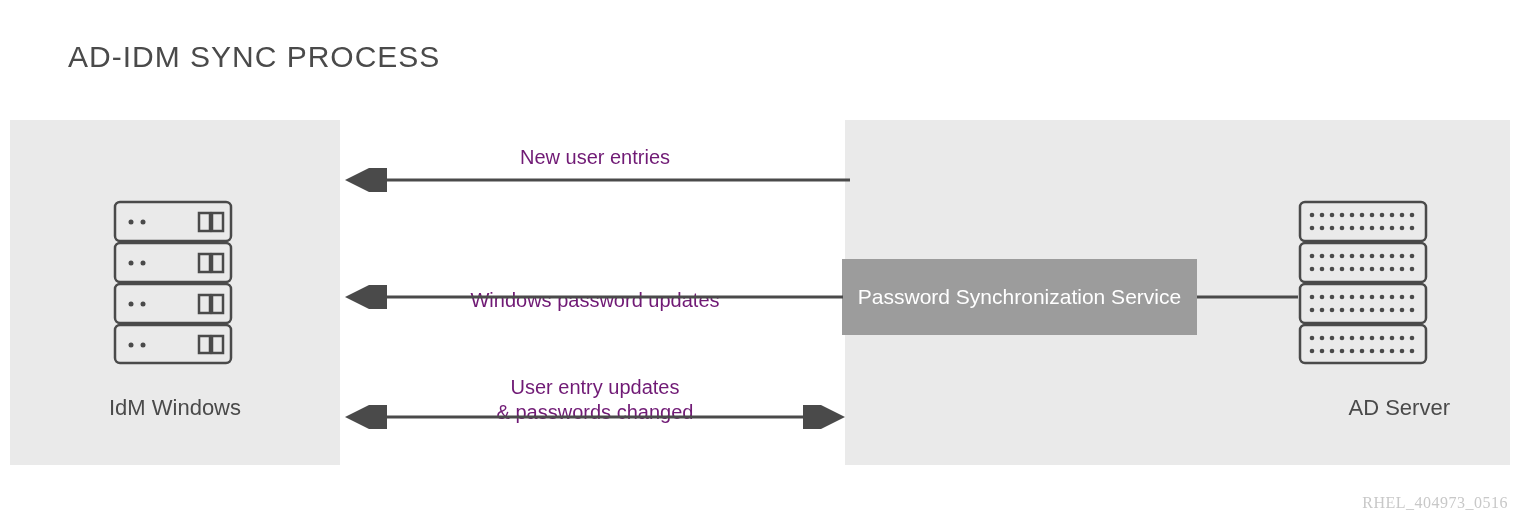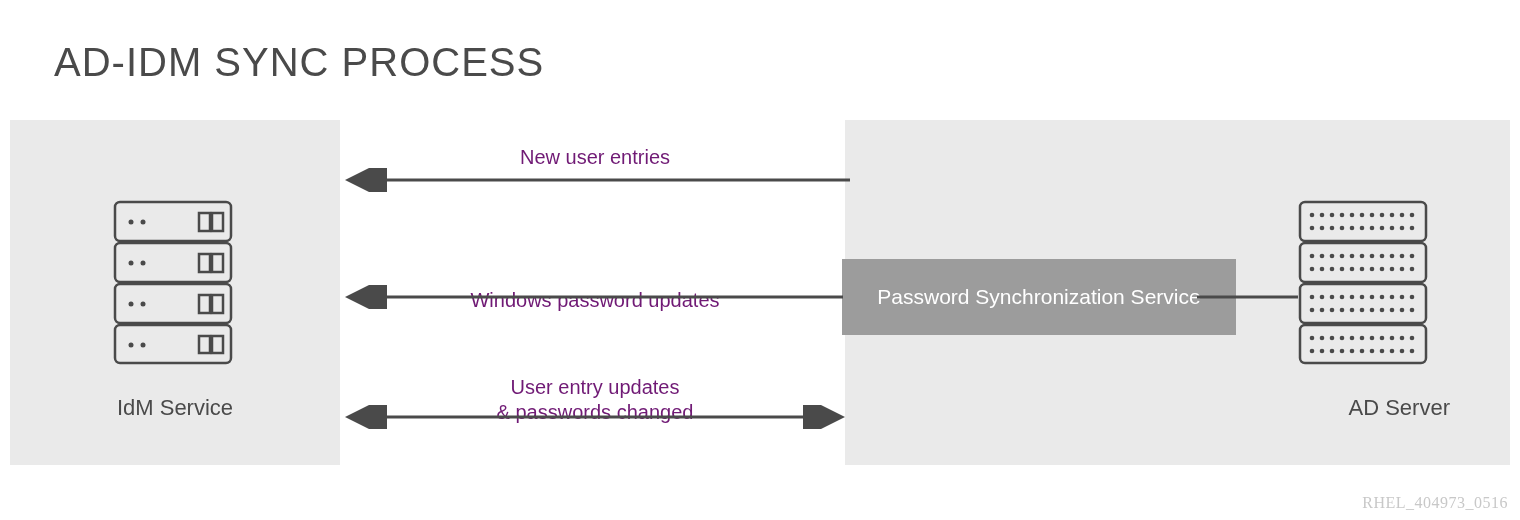--- a/index.html
+++ b/index.html
@@ -6,23 +6,23 @@
   body {
     width: 1520px;
     height: 520px;
     background: #ffffff;
     font-family: "Helvetica Neue", Helvetica, Arial, sans-serif;
     position: relative;
     color: #4a4a4a;
   }
   .title {
     position: absolute;
-    left: 54px;
+    left: 68px;
     top: 40px;
-    font-size: 40px;
+    font-size: 30px;
     font-weight: 400;
     letter-spacing: 1px;
     color: #4a4a4a;
   }
   .panel {
     position: absolute;
     background: #eaeaea;
   }
   .panel-left {
     left: 10px;
@@ -51,21 +51,21 @@
     color: #701a75;
     text-align: center;
     width: 510px;
     left: 340px;
   }
 
   .sync-box {
     position: absolute;
     left: 842px;
     top: 259px;
-    width: 394px;
+    width: 355px;
     height: 76px;
     background: #9c9c9c;
     color: #ffffff;
     display: flex;
     align-items: center;
     justify-content: center;
     text-align: center;
     font-size: 21px;
     line-height: 1.3;
     padding: 6px 10px;
@@ -226,21 +226,21 @@
         <circle cx="64" cy="28" r="2.3"></circle>
         <circle cx="74" cy="28" r="2.3"></circle>
         <circle cx="84" cy="28" r="2.3"></circle>
         <circle cx="94" cy="28" r="2.3"></circle>
         <circle cx="104" cy="28" r="2.3"></circle>
         <circle cx="114" cy="28" r="2.3"></circle>
     </g>
   </g>
 </svg>
 
-<div class="server-label idm-label">IdM Service</div>
+<div class="server-label idm-label">IdM Windows</div>
 <div class="server-label ad-label">AD Server</div>
 
 <div class="sync-box">
   <span>Password Synchronization Service</span>
 </div>
 
 <svg style="left:1197px; top:294px;" width="101" height="6">
   <line x1="0" y1="3" x2="101" y2="3" stroke="#4a4a4a" stroke-width="3"></line>
 </svg>
 

